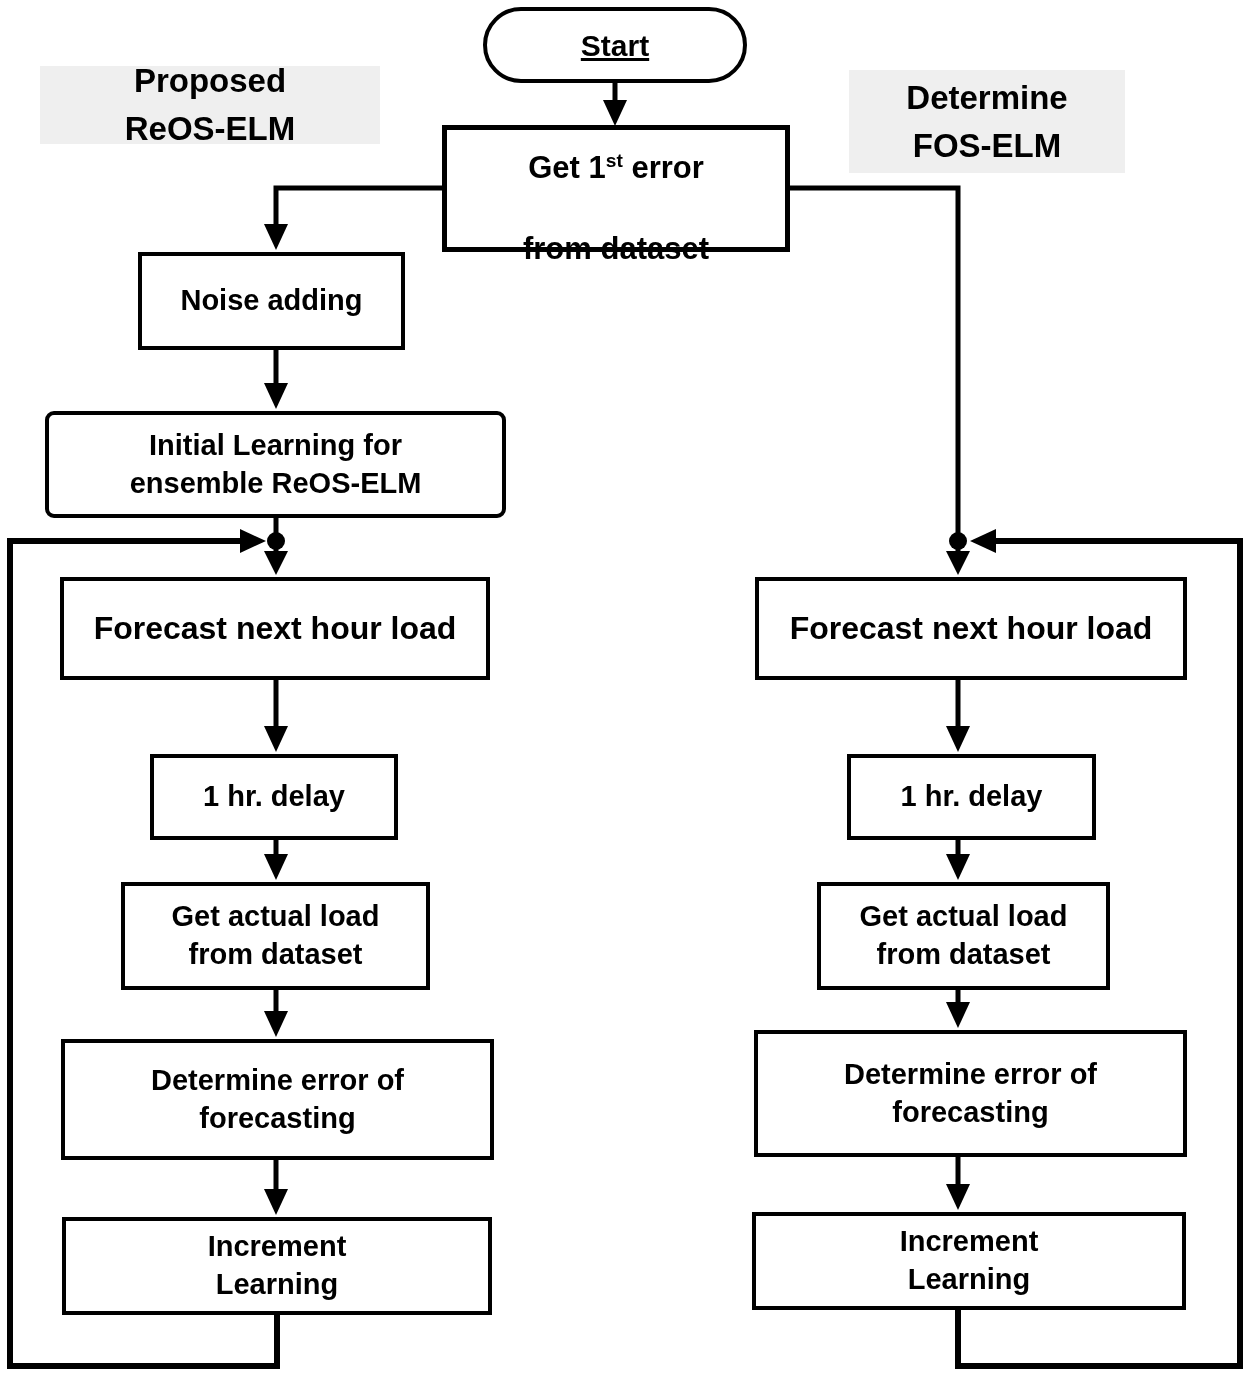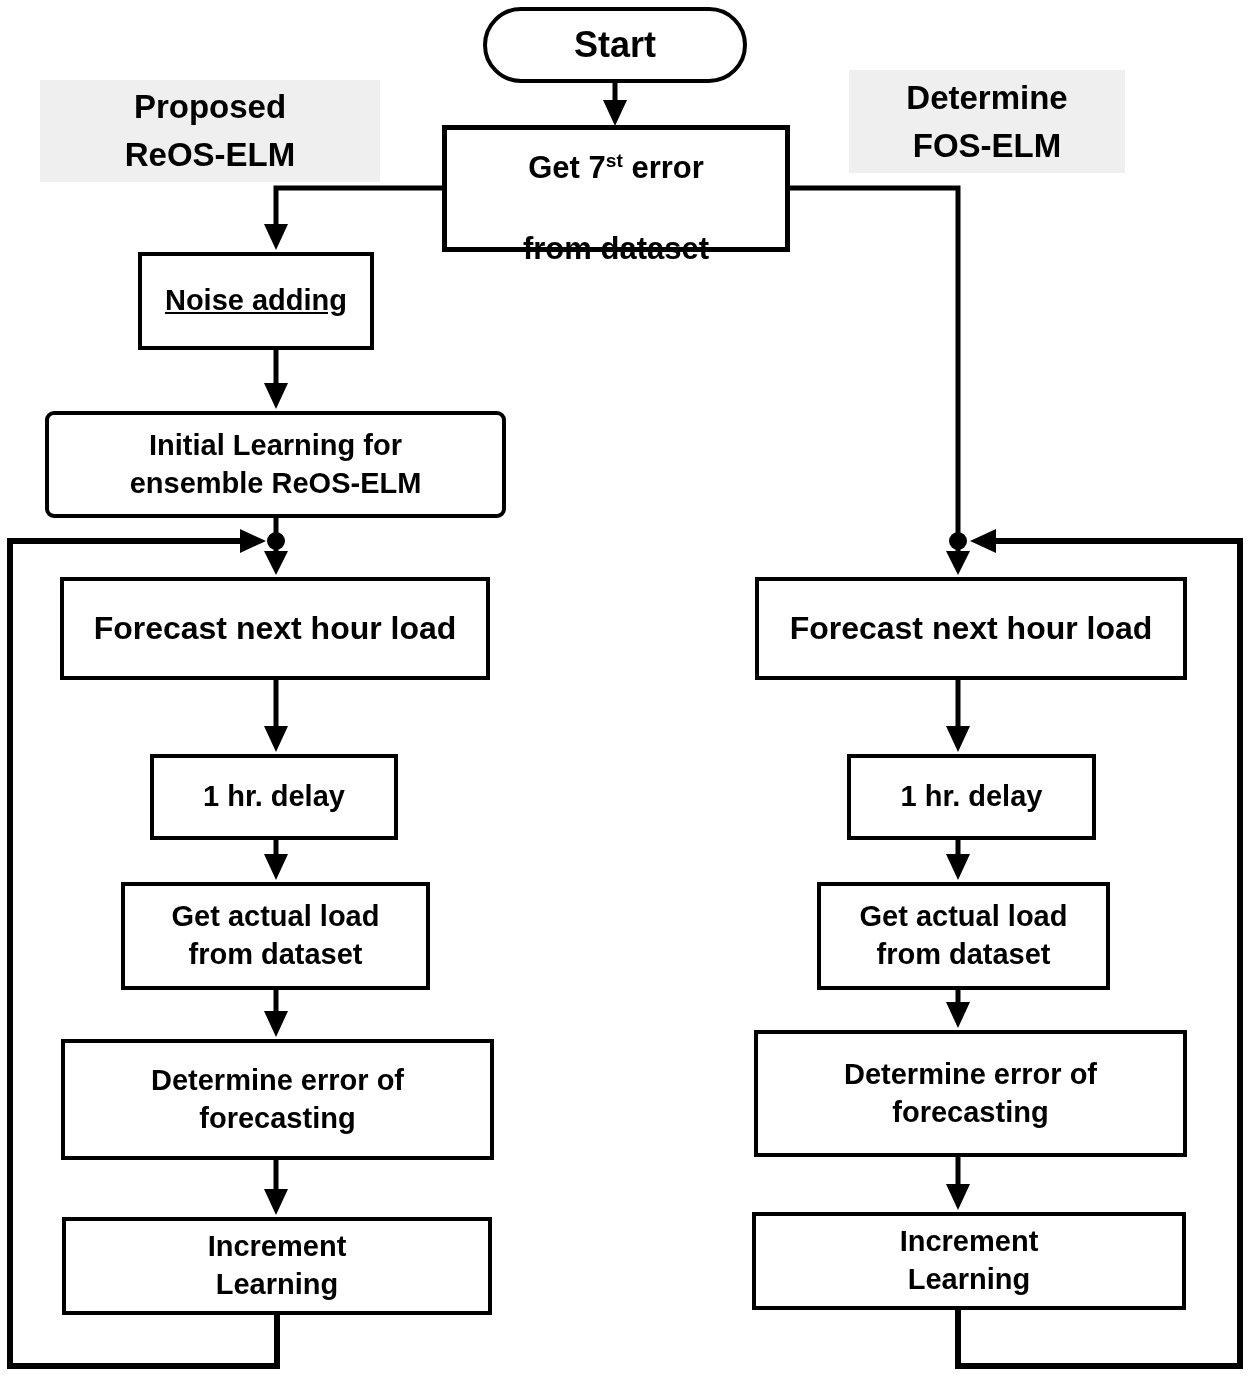--- a/index.html
+++ b/index.html
@@ -26,21 +26,22 @@
     justify-content: center;
     text-align: center;
     font-weight: bold;
     color: #000;
     font-size: 29px;
     line-height: 1.3;
     white-space: pre-line;
   }
   .node.terminal {
     border-radius: 40px;
-    font-size: 36px;
+    font-size: 30px;
+    text-decoration: underline;
   }
   .node.process-wide { font-size: 32px; }
   .node.entry { border-width: 5px; font-size: 31px; }
   .node.entry sup {
     font-size: 0.62em;
     vertical-align: super;
     line-height: 0;
   }
   .glabel {
     position: absolute;
@@ -130,36 +131,36 @@
 
     <g>
       <polyline points="958,1310 958,1366 1240,1366 1240,541 996,541" stroke-width="6"></polyline>
       <path d="M996 529 L996 553 L970 541 Z" fill="#000" stroke="none"></path>
     </g>
 
     <circle cx="276" cy="541" r="9" fill="#000" stroke="none"></circle>
     <circle cx="958" cy="541" r="9" fill="#000" stroke="none"></circle>
   </svg>
 
-  <div class="glabel" style="left:40px; top:66px; width:340px; height:102px;margin-top:14px;">Proposed
+  <div class="glabel" style="left:40px; top:66px; width:340px; height:78px;">Proposed
 ReOS-ELM</div>
 
   <div class="glabel" style="left:849px; top:70px; width:276px; height:103px;">Determine
 FOS-ELM</div>
 
   <div class="node terminal" style="left:483px; top:7px; width:264px; height:76px;">Start</div>
 
   <div class="node entry" style="left:442px; top:125px; width:348px; height:127px;">
     <div>
-      <span>Get 7</span><sup>st</sup><span> error</span><br>
+      <span>Get 1</span><sup>st</sup><span> error</span><br>
       <span>from dataset</span>
     </div>
   </div>
 
-  <div class="node" style="left:138px; top:252px; width:236px; height:98px;text-decoration:underline;">Noise adding</div>
+  <div class="node" style="left:138px; top:252px; width:267px; height:98px;">Noise adding</div>
 
   <div class="node" style="left:45px; top:411px; width:461px; height:107px;border-radius:9px;">Initial Learning for
 ensemble ReOS-ELM</div>
 
   <div class="node process-wide" style="left:60px; top:577px; width:430px; height:103px;">Forecast next hour load</div>
 
   <div class="node" style="left:150px; top:754px; width:248px; height:86px;">1 hr. delay</div>
 
   <div class="node" style="left:121px; top:882px; width:309px; height:108px;">Get actual load
 from dataset</div>

